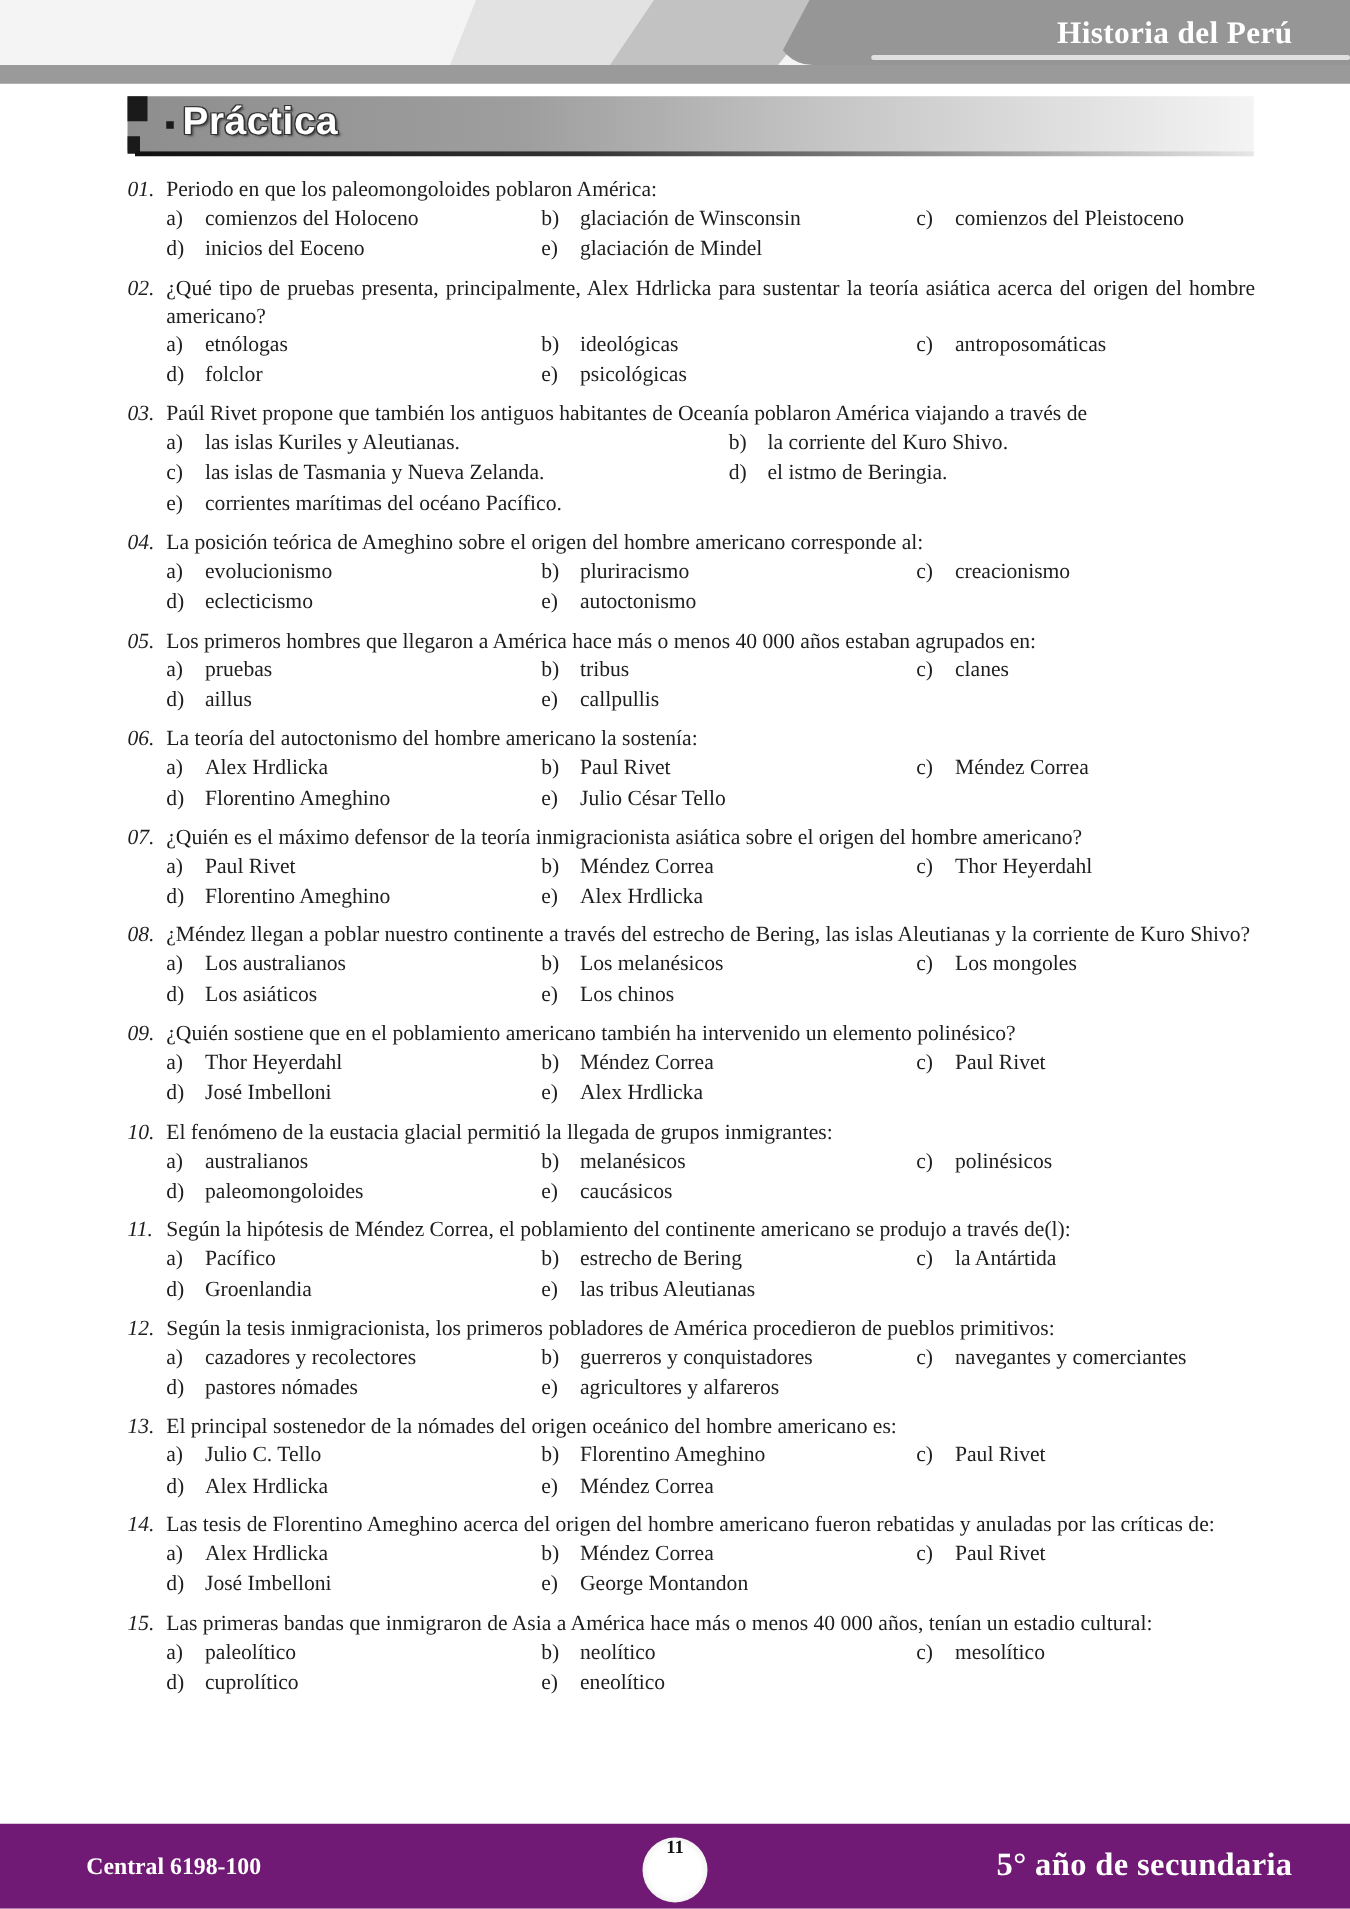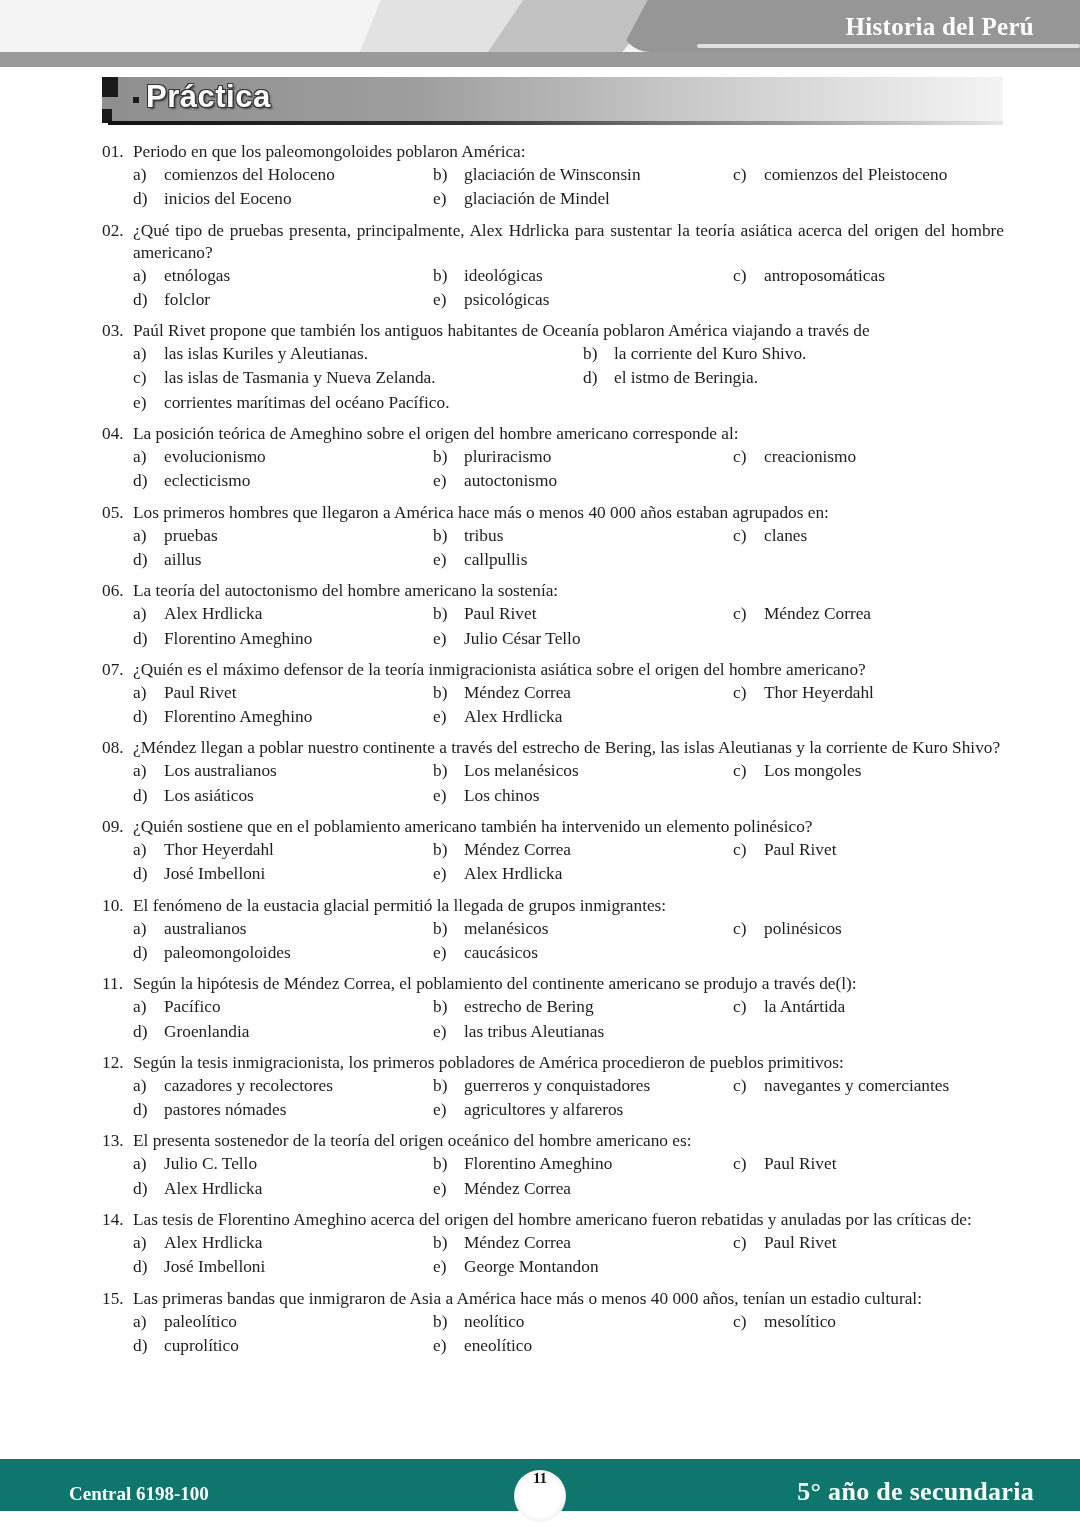--- a/index.html
+++ b/index.html
@@ -30,30 +30,30 @@
                    background: linear-gradient(90deg, #111 0%, #333 40%, #9a9a9a 75%, #e6e6e6 100%); }
     .banner-dot { position: absolute; left: 31px; top: 20px; width: 6px; height: 6px; background: #1a1a1a; }
     .banner-title { position: absolute; left: 44px; top: 2px; font-family: "Liberation Sans", sans-serif; font-weight: bold;
                     font-size: 31px; color: #ffffff; letter-spacing: 0.5px;
                     text-shadow: -1px -1px 0 #333, 1px -1px 0 #333, -1px 1px 0 #333, 1px 1px 0 #333, 2px 2px 2px #444; }
 
     
     .questions { position: absolute; left: 102px; top: 141px; width: 902px; }
     .q { margin-bottom: 8px; }
     .q-stem { display: flex; font-size: 17.3px; line-height: 22px; }
-    .q-num { width: 31px; flex-shrink: 0; }
+    .q-num { width: 31px; flex-shrink: 0; font-style: italic; }
     .q-text { flex: 1; text-align: justify; }
     .opts { padding-left: 31px; display: grid; grid-template-columns: 300px 300px 271px; }
     .opts.two { grid-template-columns: 450px 421px; }
     .opt { display: flex; font-size: 17.3px; line-height: 24.3px; white-space: nowrap; }
     .opt-letter { width: 31px; flex-shrink: 0; }
     .opt-text { }
 
     
-    .footer { position: absolute; left: 0; top: 1459px; width: 1080px; height: 52px; background: #0f766e; }
+    .footer { position: absolute; left: 0; top: 1459px; width: 1080px; height: 68px; background: #701a75; }
     .foot-left { position: absolute; left: 69px; top: 24px; font-weight: bold; font-size: 19px; color: #ffffff; }
     .foot-right { position: absolute; right: 46px; top: 18px; font-weight: bold; font-size: 26px; color: #ffffff; letter-spacing: 0.3px; }
     .page-badge { position: absolute; left: 514px; top: 11px; width: 52px; height: 52px; border-radius: 50%;
                   background: radial-gradient(circle, #ffffff 55%, #ececec 80%, #d0d0d0 100%);
                   display: flex; align-items: flex-start; justify-content: center; }
     .page-num { font-weight: bold; font-size: 15px; color: #111; }
   </style>
 </head>
 <body>
 
@@ -422,21 +422,21 @@
       <div class="opt">
           <span class="opt-letter">e)</span>
           <span class="opt-text">agricultores y alfareros</span>
         </div>
     </div>
   </div>
 
   <div class="q">
     <div class="q-stem">
       <span class="q-num">13.</span>
-      <span class="q-text">El presenta sostenedor de la teoría del origen oceánico del hombre americano es:</span>
+      <span class="q-text">El principal sostenedor de la nómades del origen oceánico del hombre americano es:</span>
     </div>
     <div class="opts">
       <div class="opt">
           <span class="opt-letter">a)</span>
           <span class="opt-text">Julio C. Tello</span>
         </div>
       <div class="opt">
           <span class="opt-letter">b)</span>
           <span class="opt-text">Florentino Ameghino</span>
         </div>

